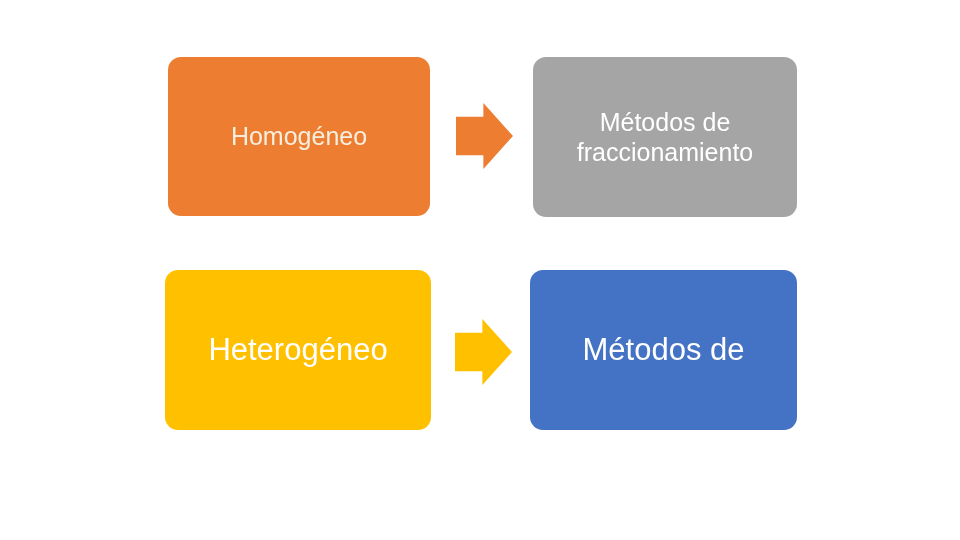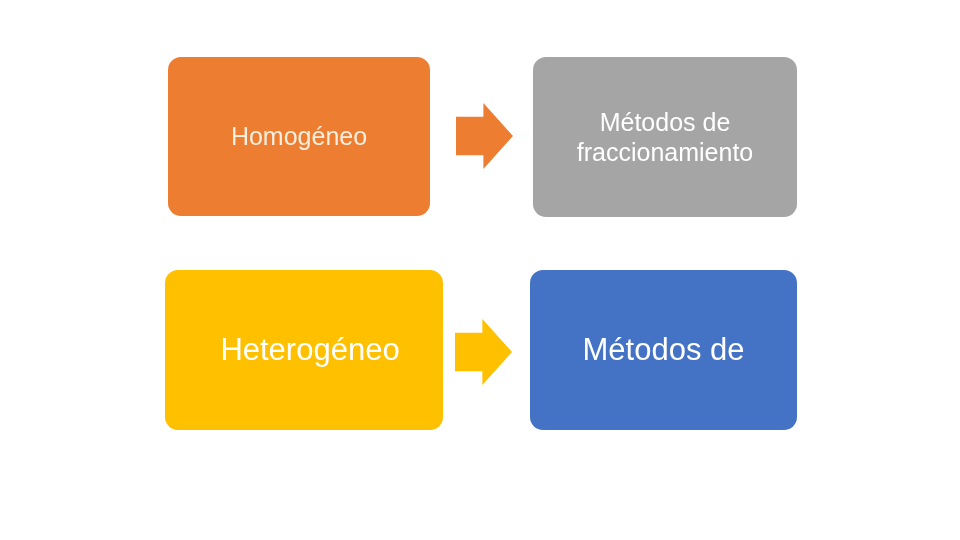--- a/index.html
+++ b/index.html
@@ -29,21 +29,21 @@
     width: 100%;
     line-height: 1.22;
   }
   .font-top    { font-size: 25px; }
   .font-bottom { font-size: 31px; }
 
   
   .pos-src-top { left: 168px; top: 57px;  width: 262px; height: 159px; }
   .pos-tgt-top { left: 533px; top: 57px;  width: 264px; height: 160px; }
   
-  .pos-src-bot { left: 165px; top: 270px; width: 266px; height: 160px; padding-left: 12px; }
+  .pos-src-bot { left: 165px; top: 270px; width: 266px; height: 160px; }
   .pos-tgt-bot { left: 530px; top: 270px; width: 267px; height: 160px; }
 
   
   .block-arrow {
     position: absolute;
     width: 57px;
     height: 66px;
     clip-path: polygon(0% 21%, 48% 21%, 48% 0%, 100% 50%, 48% 100%, 48% 79%, 0% 79%);
   }
   .pos-arrow-top { left: 456px; top: 103px; }

